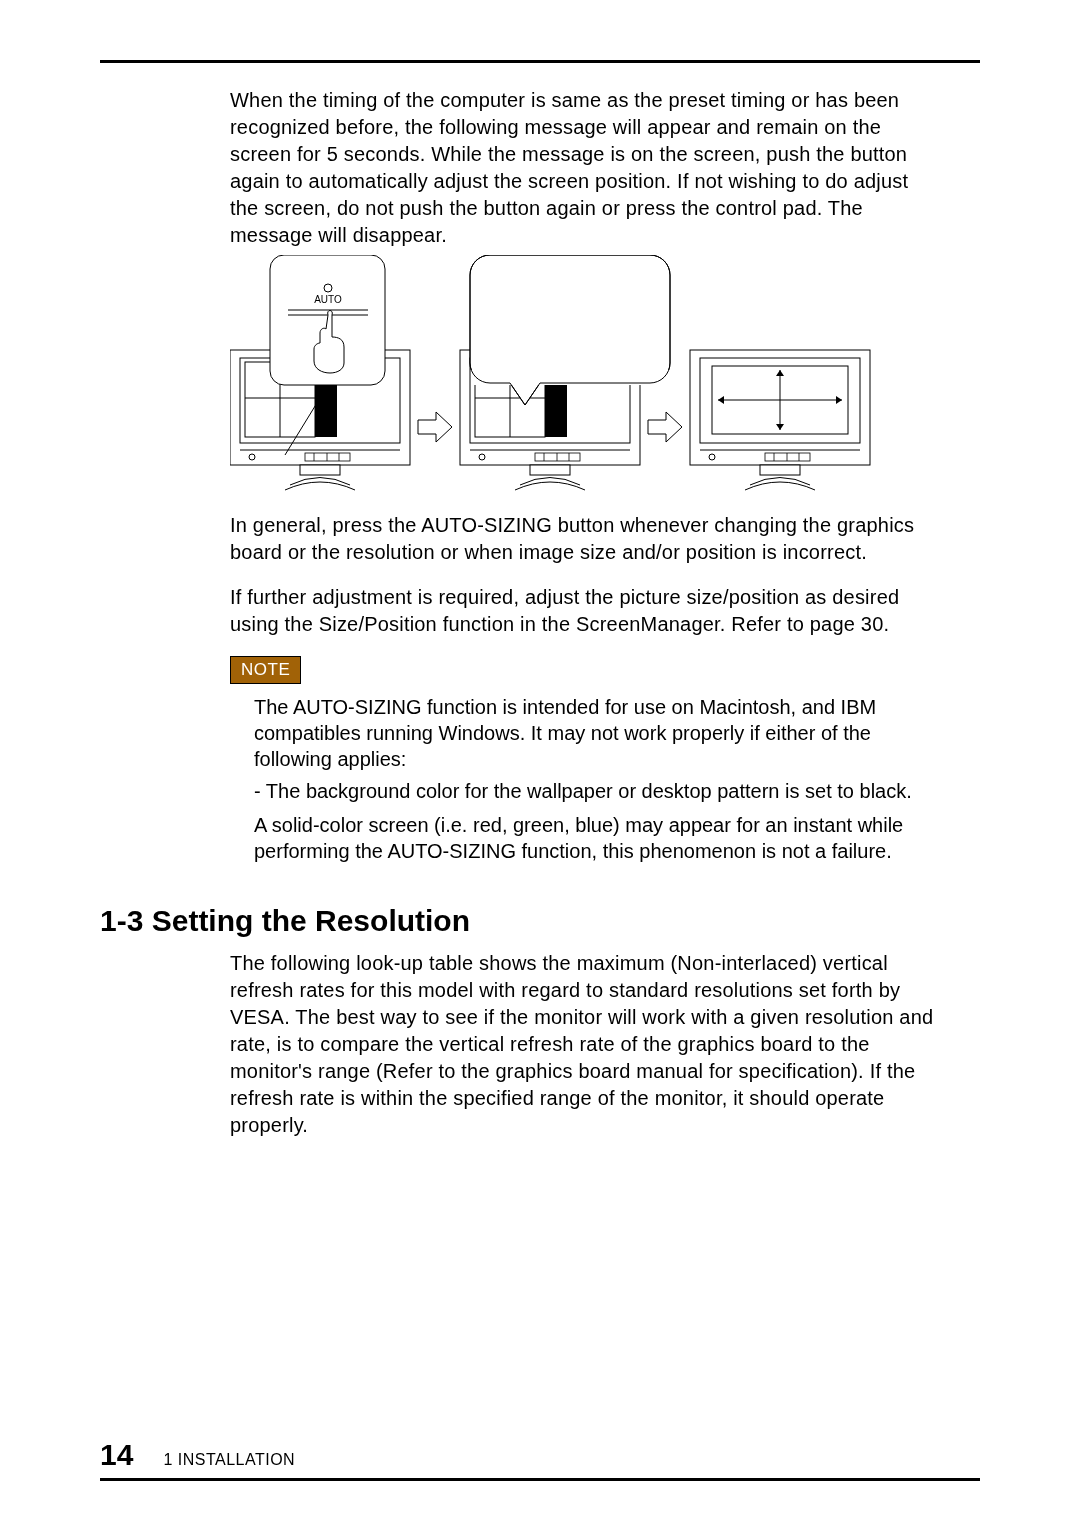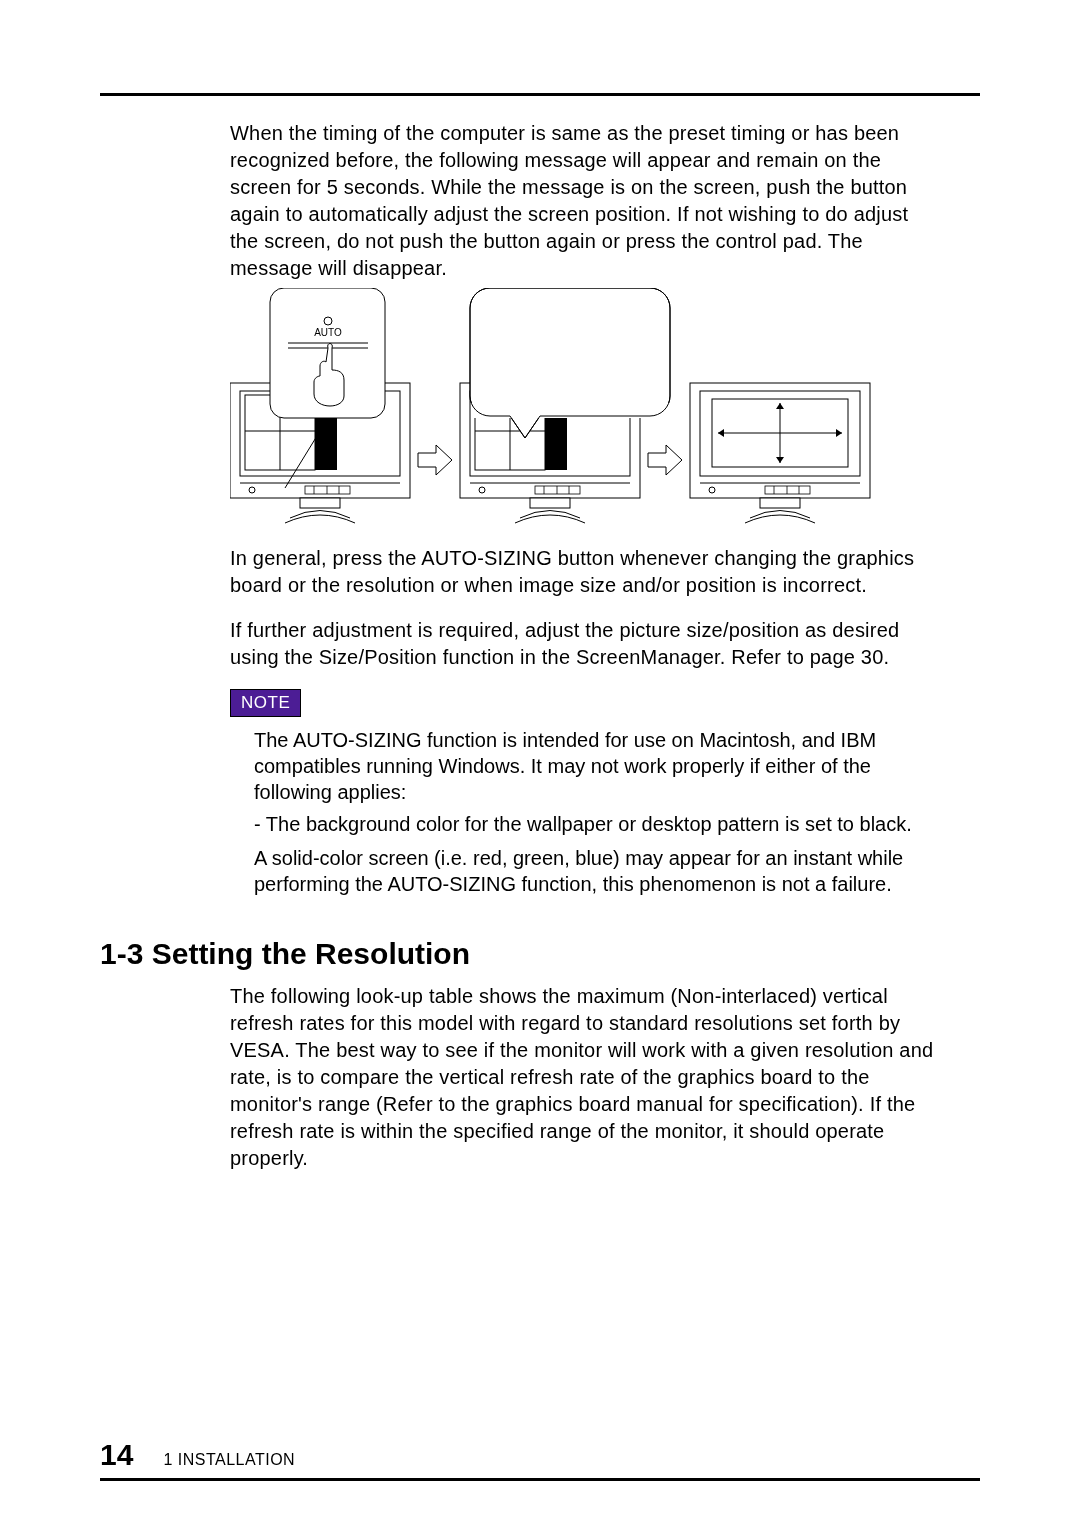--- a/index.html
+++ b/index.html
@@ -8,21 +8,21 @@
     background: #fff;
     font-family: Arial, Helvetica, sans-serif;
     color: #000;
     width: 1080px;
   }
   .page {
     position: relative;
     width: 1080px;
     height: 1537px;
     box-sizing: border-box;
-    padding: 93px 100px 0 100px;
+    padding: 60px 100px 0 100px;
   }
   .hr-top {
     border: none;
     border-top: 3px solid #000;
     margin: 0 0 24px 0;
   }
   .indent-block {
     margin-left: 130px;
     margin-right: 40px;
   }
@@ -30,21 +30,21 @@
     font-size: 20px;
     line-height: 1.35;
     letter-spacing: 0.2px;
     margin: 0 0 6px 0;
   }
   .figure {
     margin: 6px 0 12px 0;
   }
   .note-badge {
     display: inline-block;
-    background: #4c1d95;
+    background: #a16207;
     color: #fff;
     font-size: 17px;
     padding: 3px 10px;
     border: 1px solid #000;
     font-family: Arial, sans-serif;
     letter-spacing: 0.5px;
   }
   .note-body {
     margin-left: 24px;
     margin-top: 10px;

